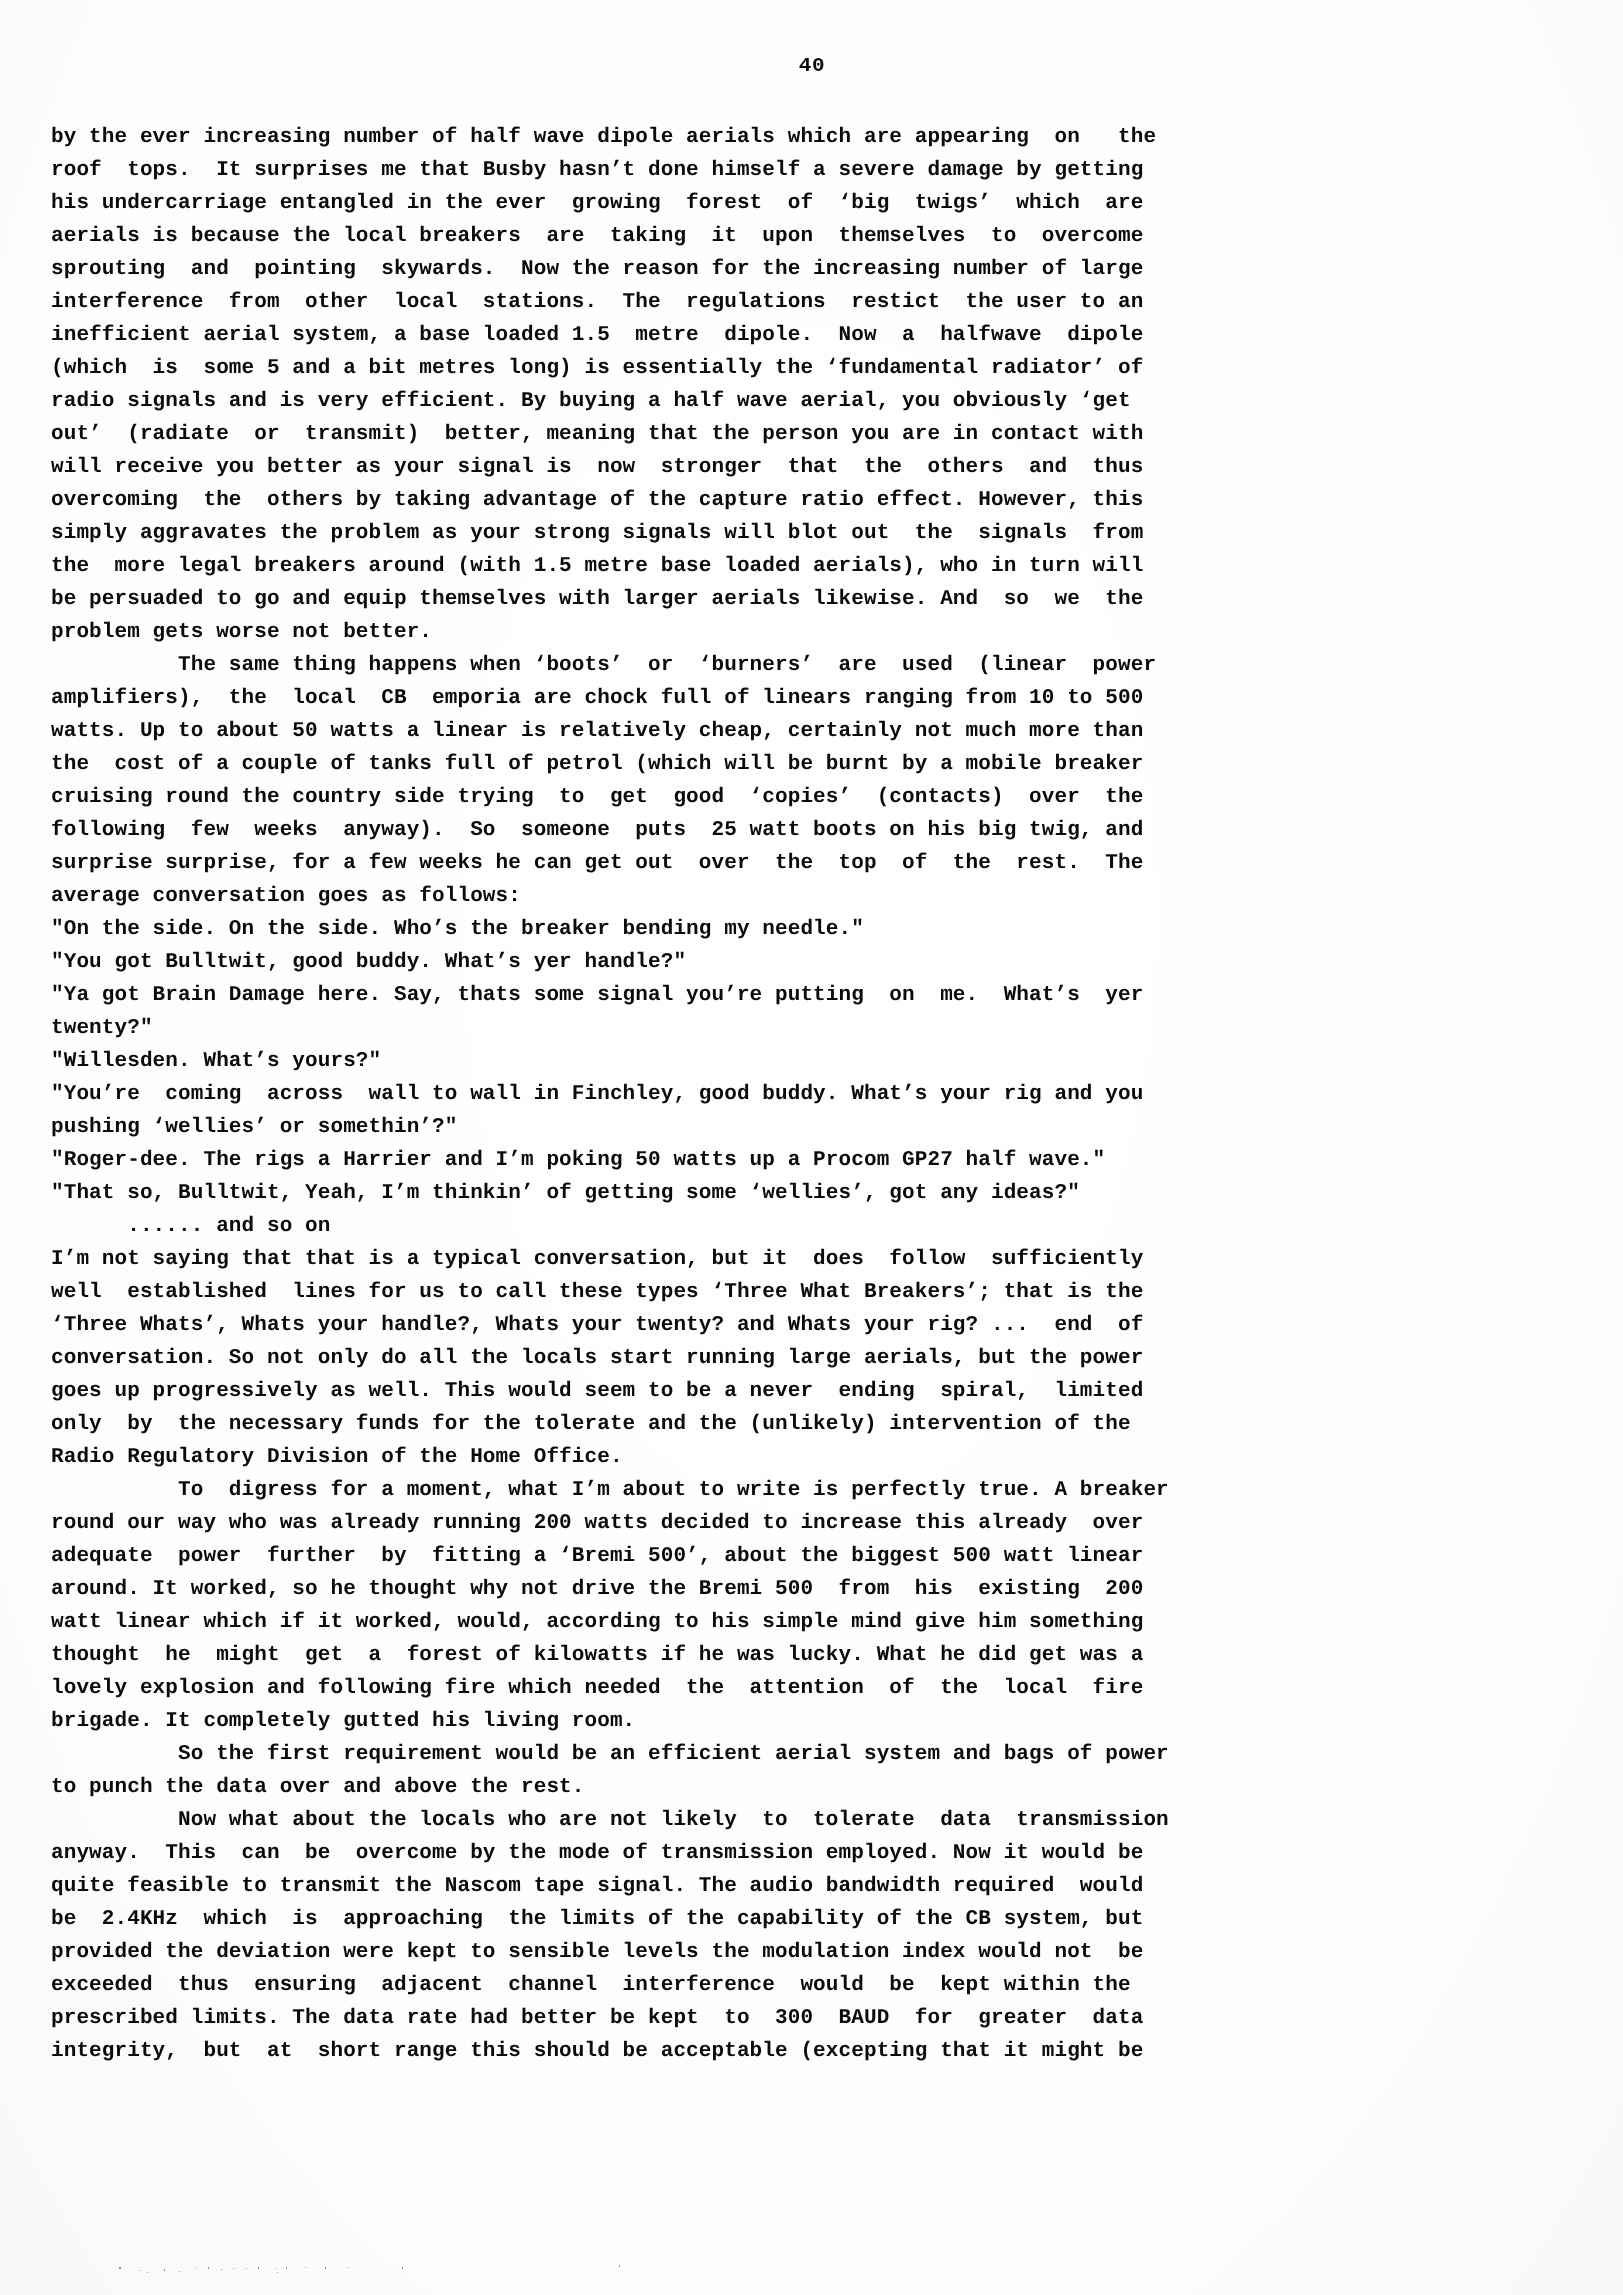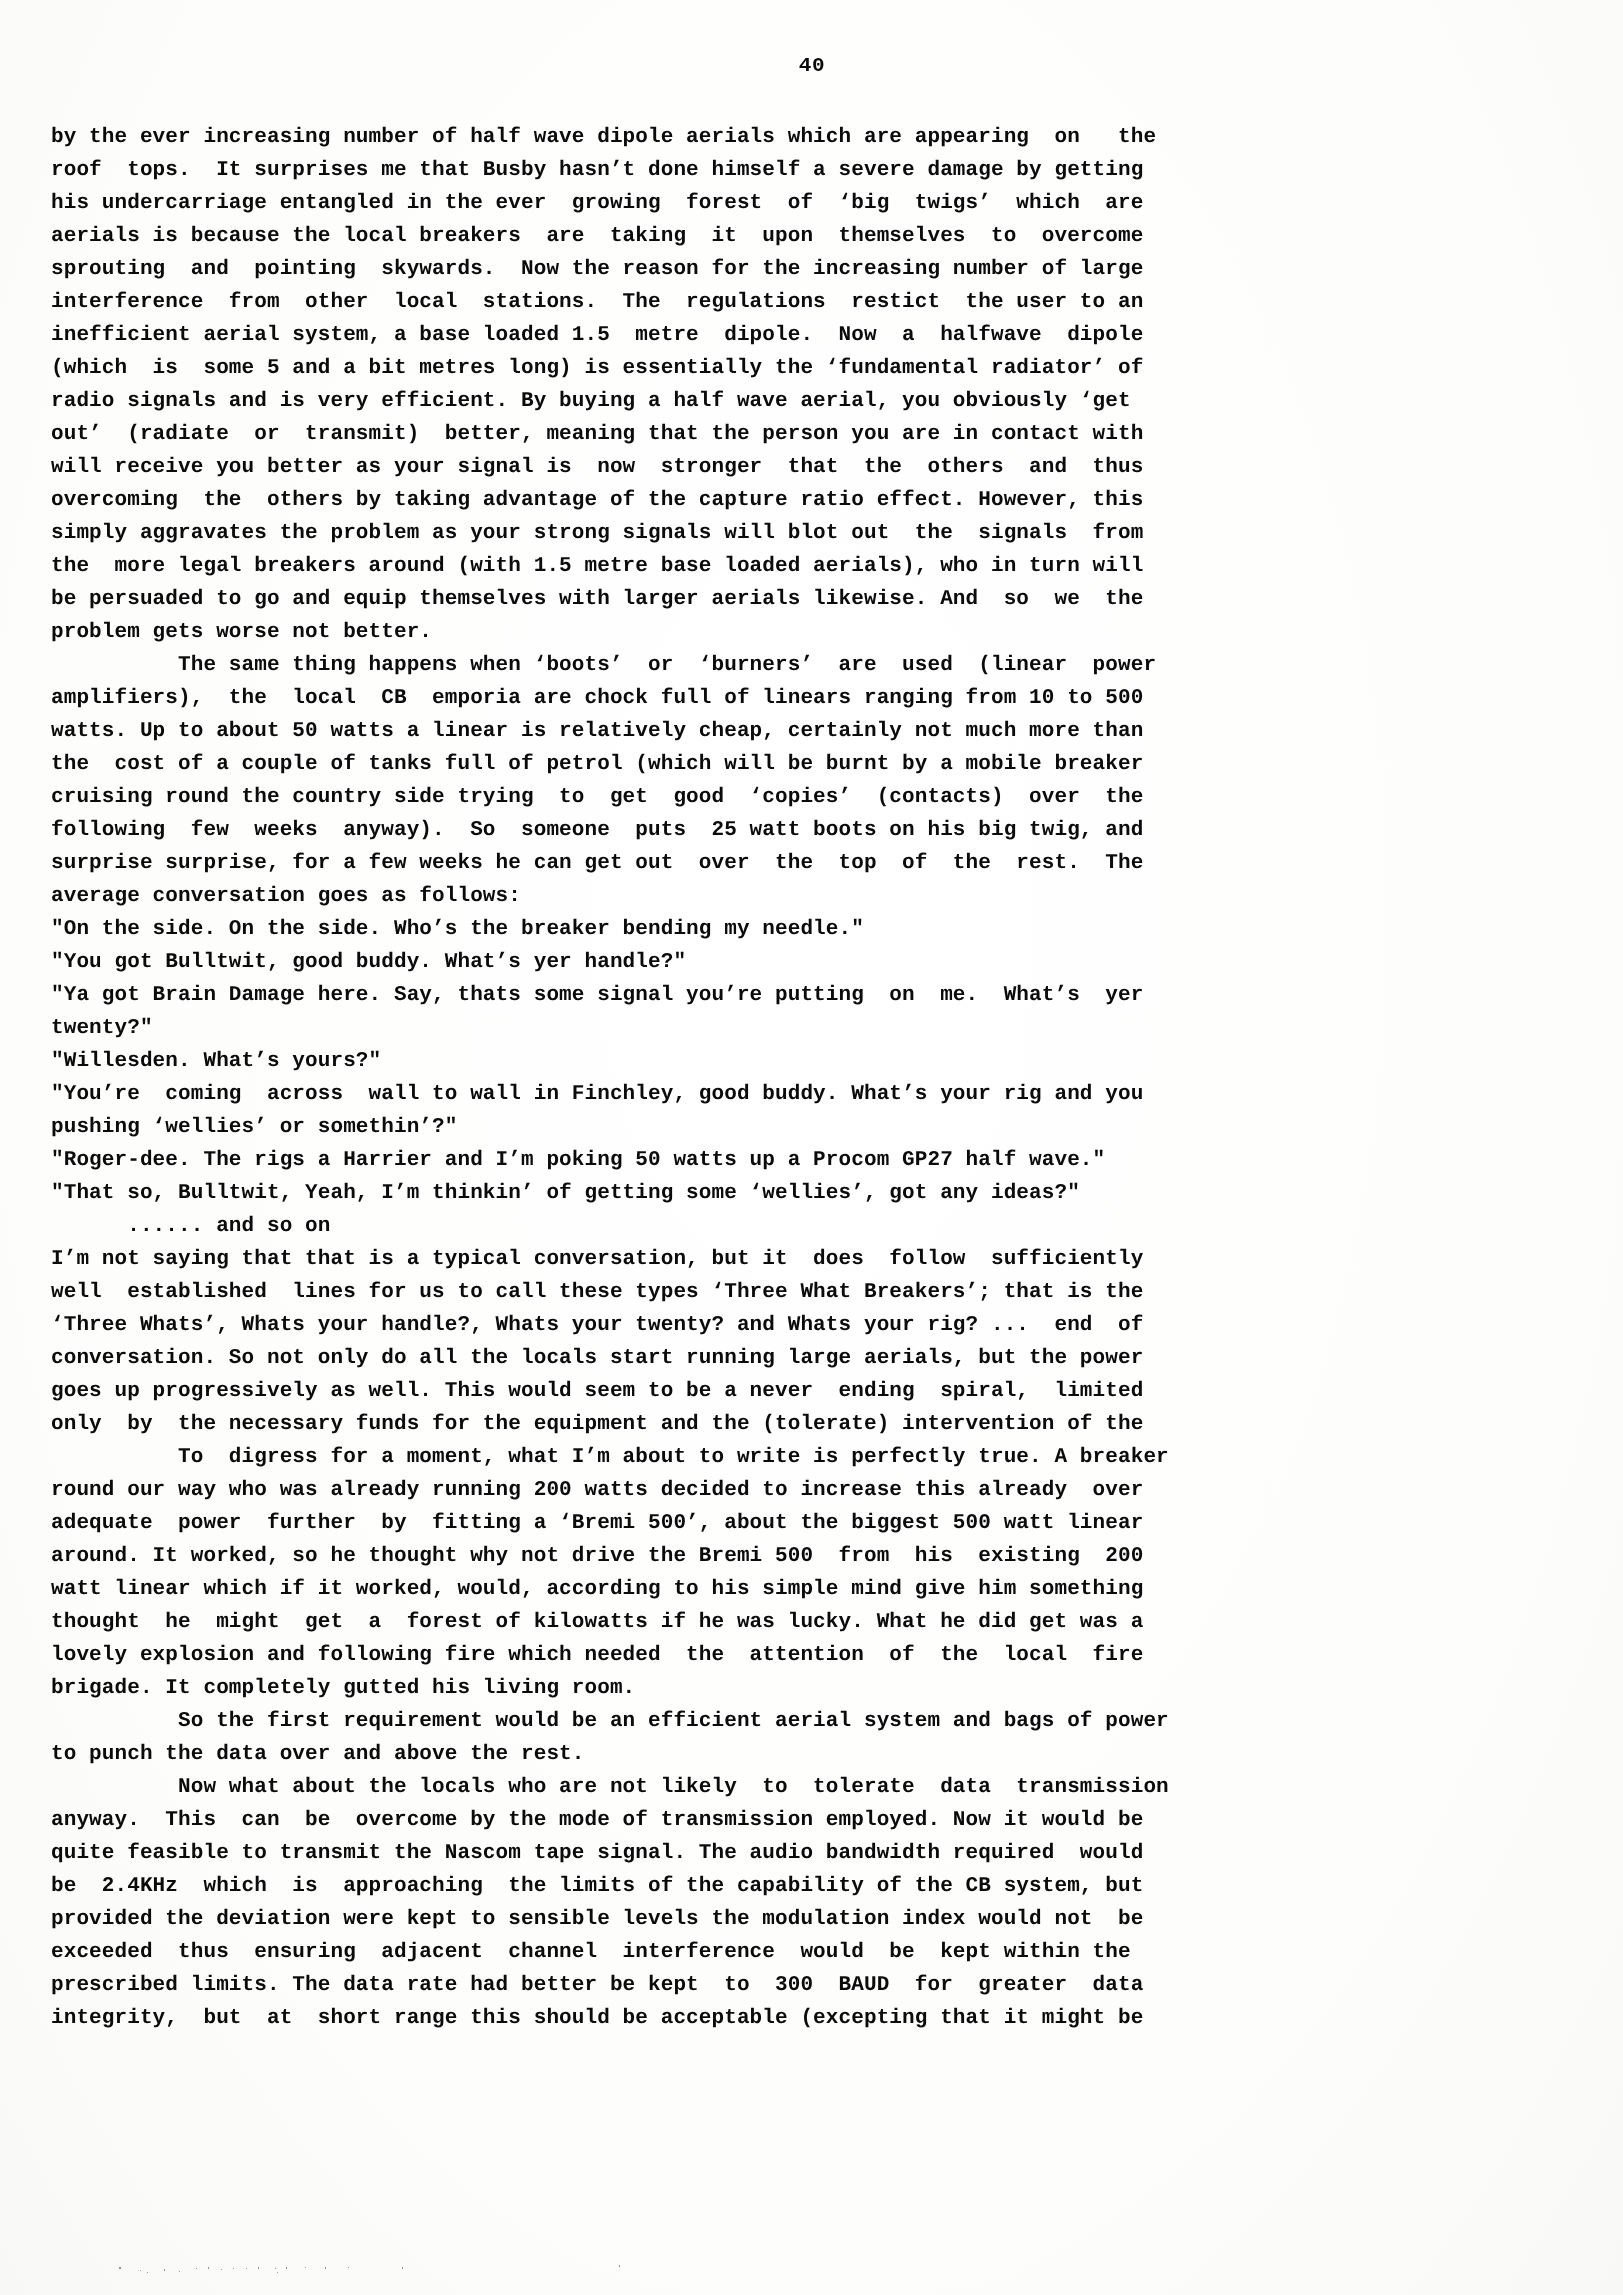--- a/index.html
+++ b/index.html
@@ -115,21 +115,22 @@
       <div class="tline">"You’re  coming  across  wall to wall in Finchley, good buddy. What’s your rig and you</div>
       <div class="tline">pushing ‘wellies’ or somethin’?"</div>
       <div class="tline">"Roger-dee. The rigs a Harrier and I’m poking 50 watts up a Procom GP27 half wave."</div>
       <div class="tline">"That so, Bulltwit, Yeah, I’m thinkin’ of getting some ‘wellies’, got any ideas?"</div>
       <div class="tline">      ...... and so on</div>
       <div class="tline">I’m not saying that that is a typical conversation, but it  does  follow  sufficiently</div>
       <div class="tline">well  established  lines for us to call these types ‘Three What Breakers’; that is the</div>
       <div class="tline">‘Three Whats’, Whats your handle?, Whats your twenty? and Whats your rig? ...  end  of</div>
       <div class="tline">conversation. So not only do all the locals start running large aerials, but the power</div>
       <div class="tline">goes up progressively as well. This would seem to be a never  ending  spiral,  limited</div>
-      <div class="tline">only  by  the necessary funds for the equipment and the (tolerate) intervention of the</div>
+      <div class="tline">only  by  the necessary funds for the tolerate and the (unlikely) intervention of the</div>
+      <div class="tline">Radio Regulatory Division of the Home Office.</div>
       <div class="tline">          To  digress for a moment, what I’m about to write is perfectly true. A breaker</div>
       <div class="tline">round our way who was already running 200 watts decided to increase this already  over</div>
       <div class="tline">adequate  power  further  by  fitting a ‘Bremi 500’, about the biggest 500 watt linear</div>
       <div class="tline">around. It worked, so he thought why not drive the Bremi 500  from  his  existing  200</div>
       <div class="tline">watt linear which if it worked, would, according to his simple mind give him something</div>
       <div class="tline">thought  he  might  get  a  forest of kilowatts if he was lucky. What he did get was a</div>
       <div class="tline">lovely explosion and following fire which needed  the  attention  of  the  local  fire</div>
       <div class="tline">brigade. It completely gutted his living room.</div>
       <div class="tline">          So the first requirement would be an efficient aerial system and bags of power</div>
       <div class="tline">to punch the data over and above the rest.</div>

